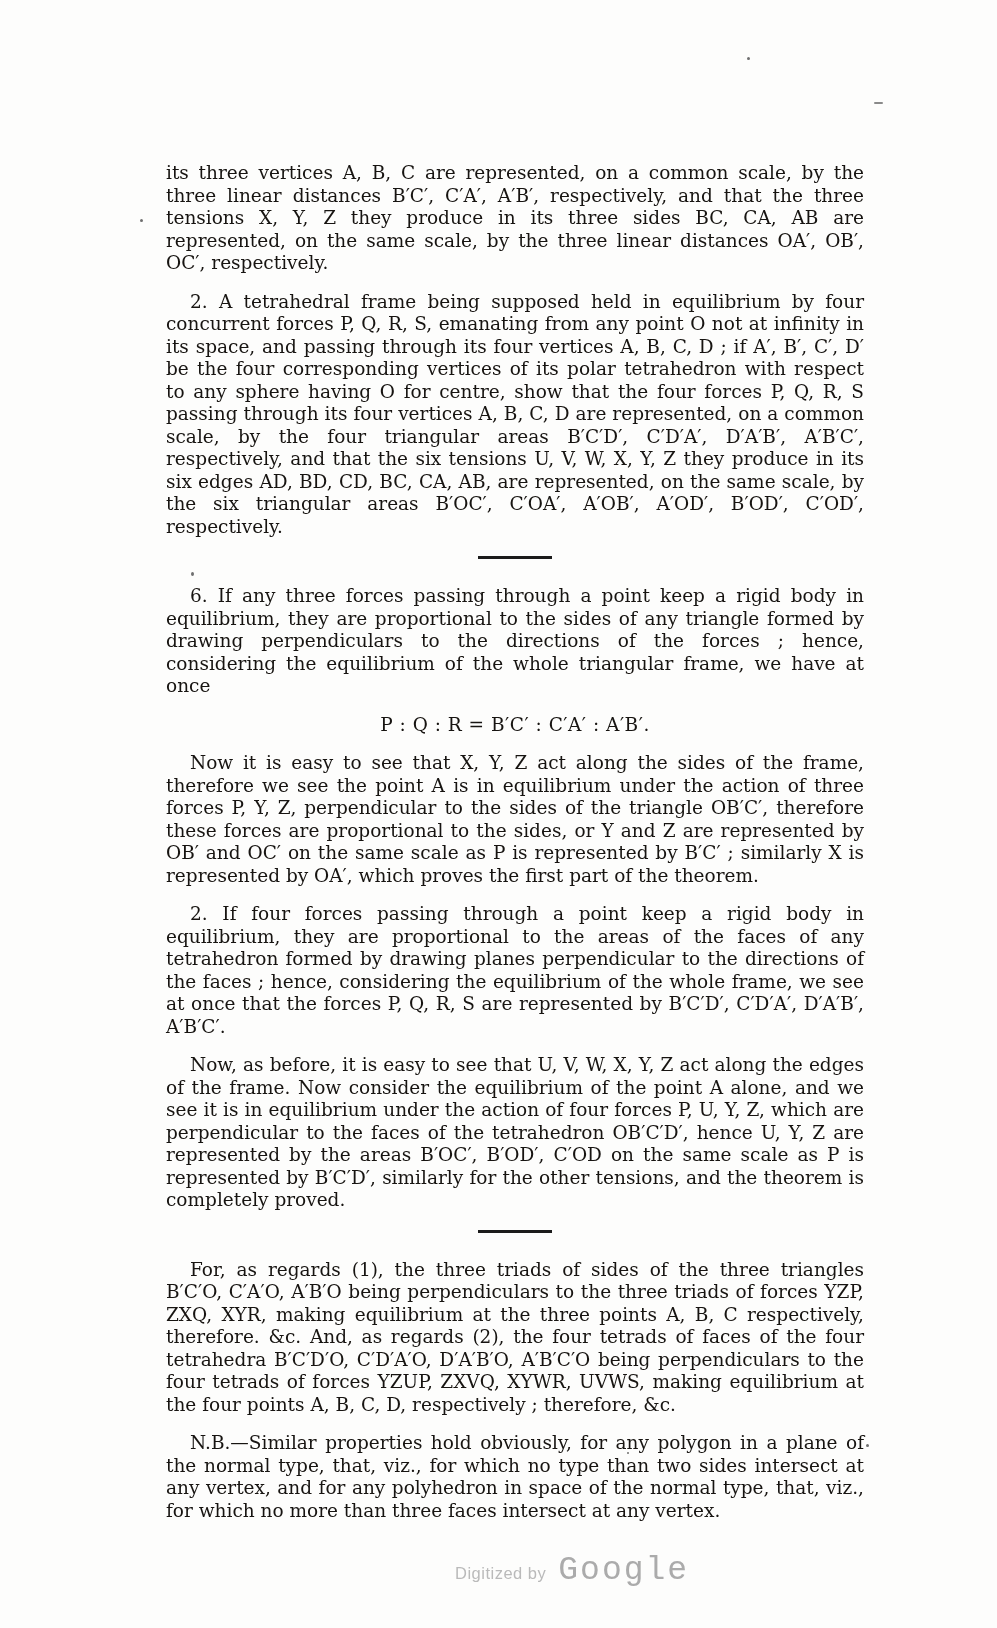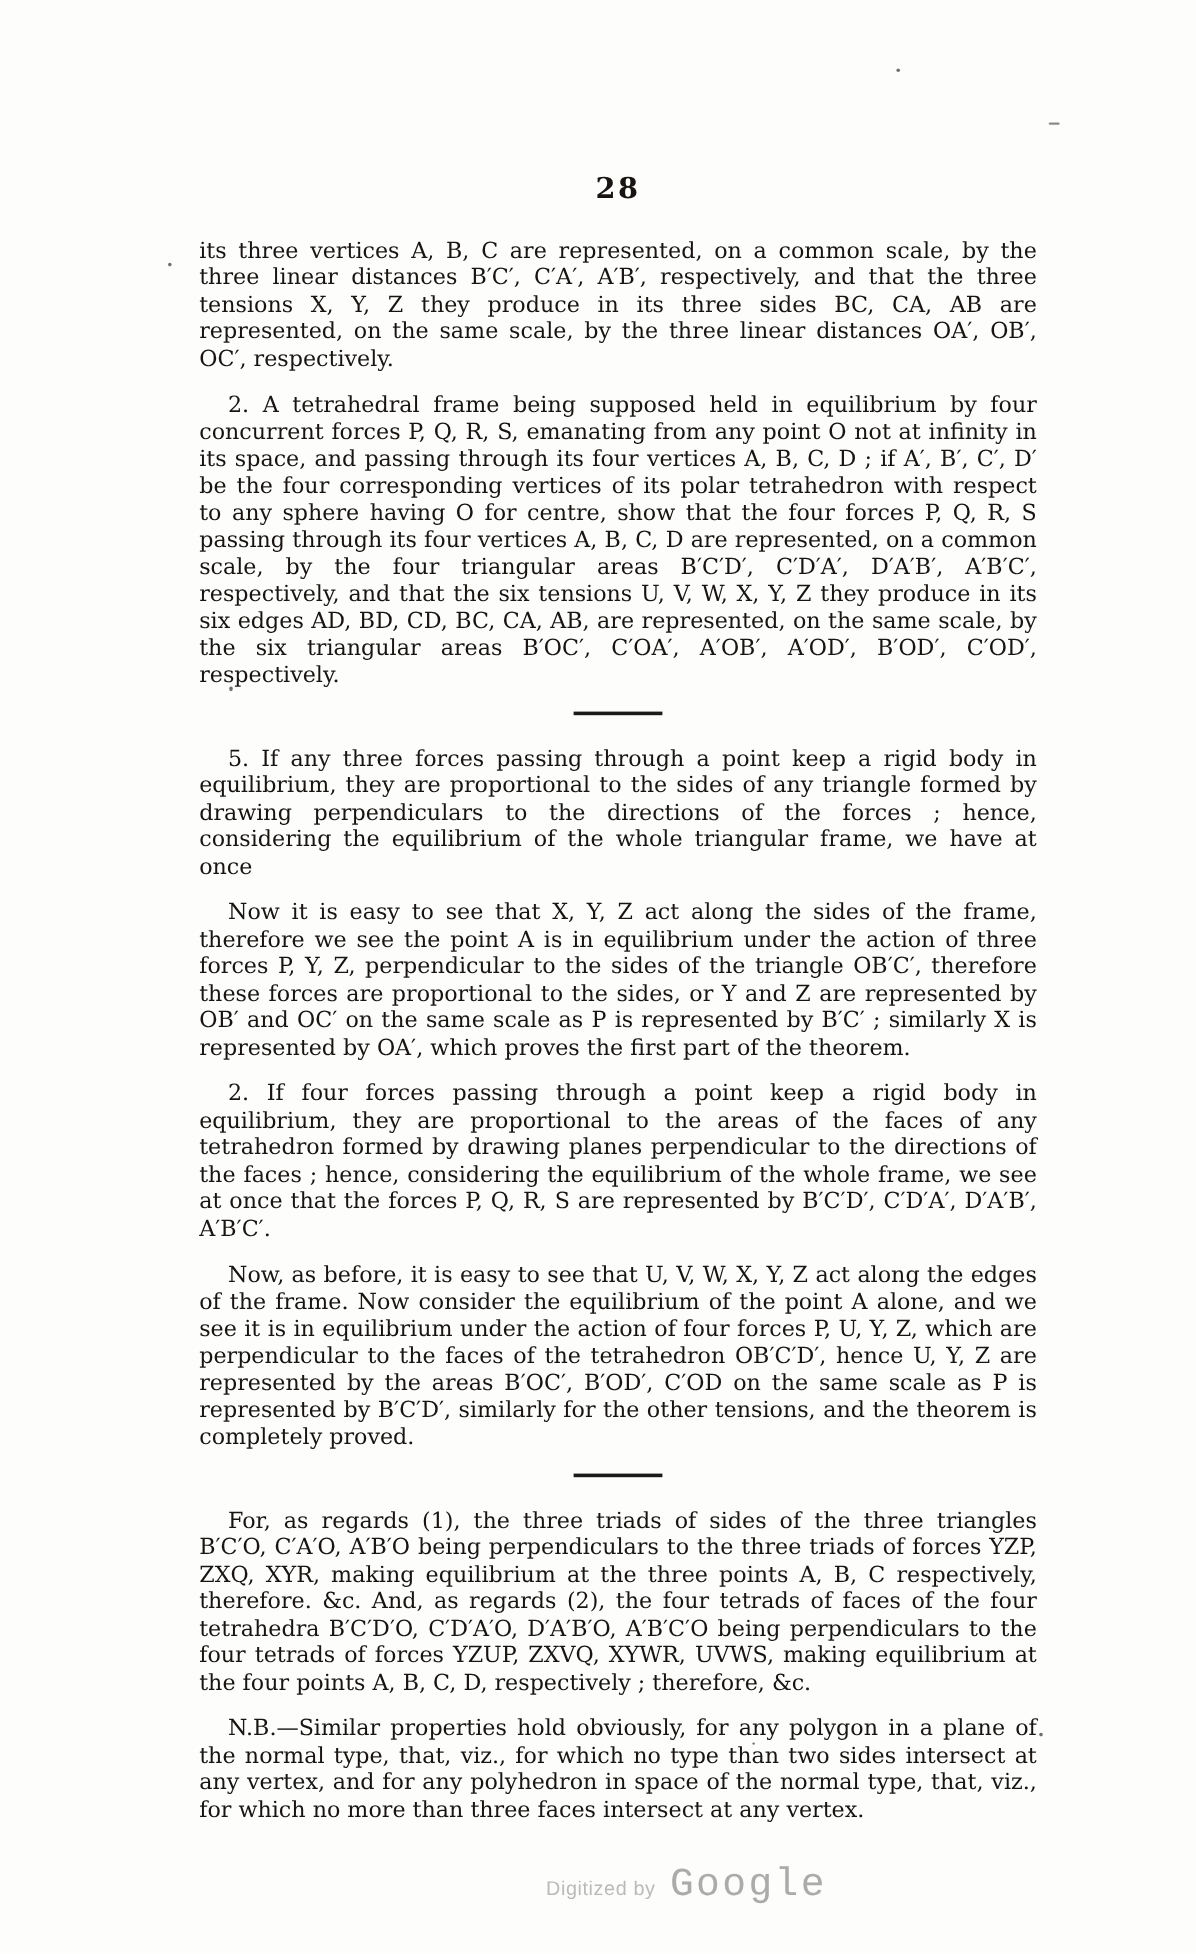--- a/index.html
+++ b/index.html
@@ -69,29 +69,29 @@
     border-radius:50%;
   }
 </style>
 </head>
 <body>
 
 <div class="page">
 
   <div class="text-block">
 
-    <div class="page-number">28</div>
 
     <p class="para">its three vertices A, B, C are represented, on a common scale, by the three linear distances B′C′, C′A′, A′B′, respectively, and that the three tensions X, Y, Z they produce in its three sides BC, CA, AB are represented, on the same scale, by the three linear distances OA′, OB′, OC′, respectively.</p>
     <p class="para indent">2. A tetrahedral frame being supposed held in equilibrium by four concurrent forces P, Q, R, S, emanating from any point O not at infinity in its space, and passing through its four vertices A, B, C, D ;  if A′, B′, C′, D′ be the four corresponding vertices of its polar tetrahedron with respect to any sphere having O for centre, show that the four forces P, Q, R, S passing through its four vertices A, B, C, D are represented, on a common scale, by the four triangular areas B′C′D′, C′D′A′, D′A′B′, A′B′C′, respectively, and that the six tensions U, V, W, X, Y, Z they produce in its six edges AD, BD, CD, BC, CA, AB, are represented, on the same scale, by the six triangular areas B′OC′, C′OA′, A′OB′, A′OD′, B′OD′, C′OD′, respectively.</p>
 
     <hr class="divider">
 
 
-    <p class="para indent">5. If any three forces passing through a point keep a rigid body in equilibrium, they are proportional to the sides of any triangle formed by drawing perpendiculars to the directions of the forces ;  hence, considering the equilibrium of the whole triangular frame, we have at once</p>
+    <p class="para indent">6. If any three forces passing through a point keep a rigid body in equilibrium, they are proportional to the sides of any triangle formed by drawing perpendiculars to the directions of the forces ;  hence, considering the equilibrium of the whole triangular frame, we have at once</p>
+    <p class="para equation">P : Q : R = B′C′ : C′A′ : A′B′.</p>
     <p class="para indent">Now it is easy to see that X, Y, Z act along the sides of the frame, therefore we see the point A is in equilibrium under the action of three forces P, Y, Z, perpendicular to the sides of the triangle OB′C′, therefore these forces are proportional to the sides, or Y and Z are represented by OB′ and OC′ on the same scale as P is represented by B′C′ ;  similarly X is represented by OA′, which proves the first part of the theorem.</p>
     <p class="para indent">2. If four forces passing through a point keep a rigid body in equilibrium, they are proportional to the areas of the faces of any tetrahedron formed by drawing planes perpendicular to the directions of the faces ;  hence, considering the equilibrium of the whole frame, we see at once that the forces P, Q, R, S are represented by B′C′D′, C′D′A′, D′A′B′, A′B′C′.</p>
     <p class="para indent">Now, as before, it is easy to see that U, V, W, X, Y, Z act along the edges of the frame.  Now consider the equilibrium of the point A alone, and we see it is in equilibrium under the action of four forces P, U, Y, Z, which are perpendicular to the faces of the tetrahedron OB′C′D′, hence U, Y, Z are represented by the areas B′OC′, B′OD′, C′OD on the same scale as P is represented by B′C′D′, similarly for the other tensions, and the theorem is completely proved.</p>
 
     <hr class="divider">
 
 
     <p class="para indent">For, as regards (1), the three triads of sides of the three triangles B′C′O, C′A′O, A′B′O being perpendiculars to the three triads of forces YZP, ZXQ, XYR, making equilibrium at the three points A, B, C respectively, therefore. &amp;c.  And, as regards (2), the four tetrads of faces of the four tetrahedra B′C′D′O, C′D′A′O, D′A′B′O, A′B′C′O being perpendiculars to the four tetrads of forces YZUP, ZXVQ, XYWR, UVWS, making equilibrium at the four points A, B, C, D, respectively ;  therefore, &amp;c.</p>
     <p class="para indent">N.B.—Similar properties hold obviously, for any polygon in a plane of the normal type, that, viz., for which no type than two sides intersect at any vertex, and for any polyhedron in space of the normal type, that, viz., for which no more than three faces intersect at any vertex.</p>
 

